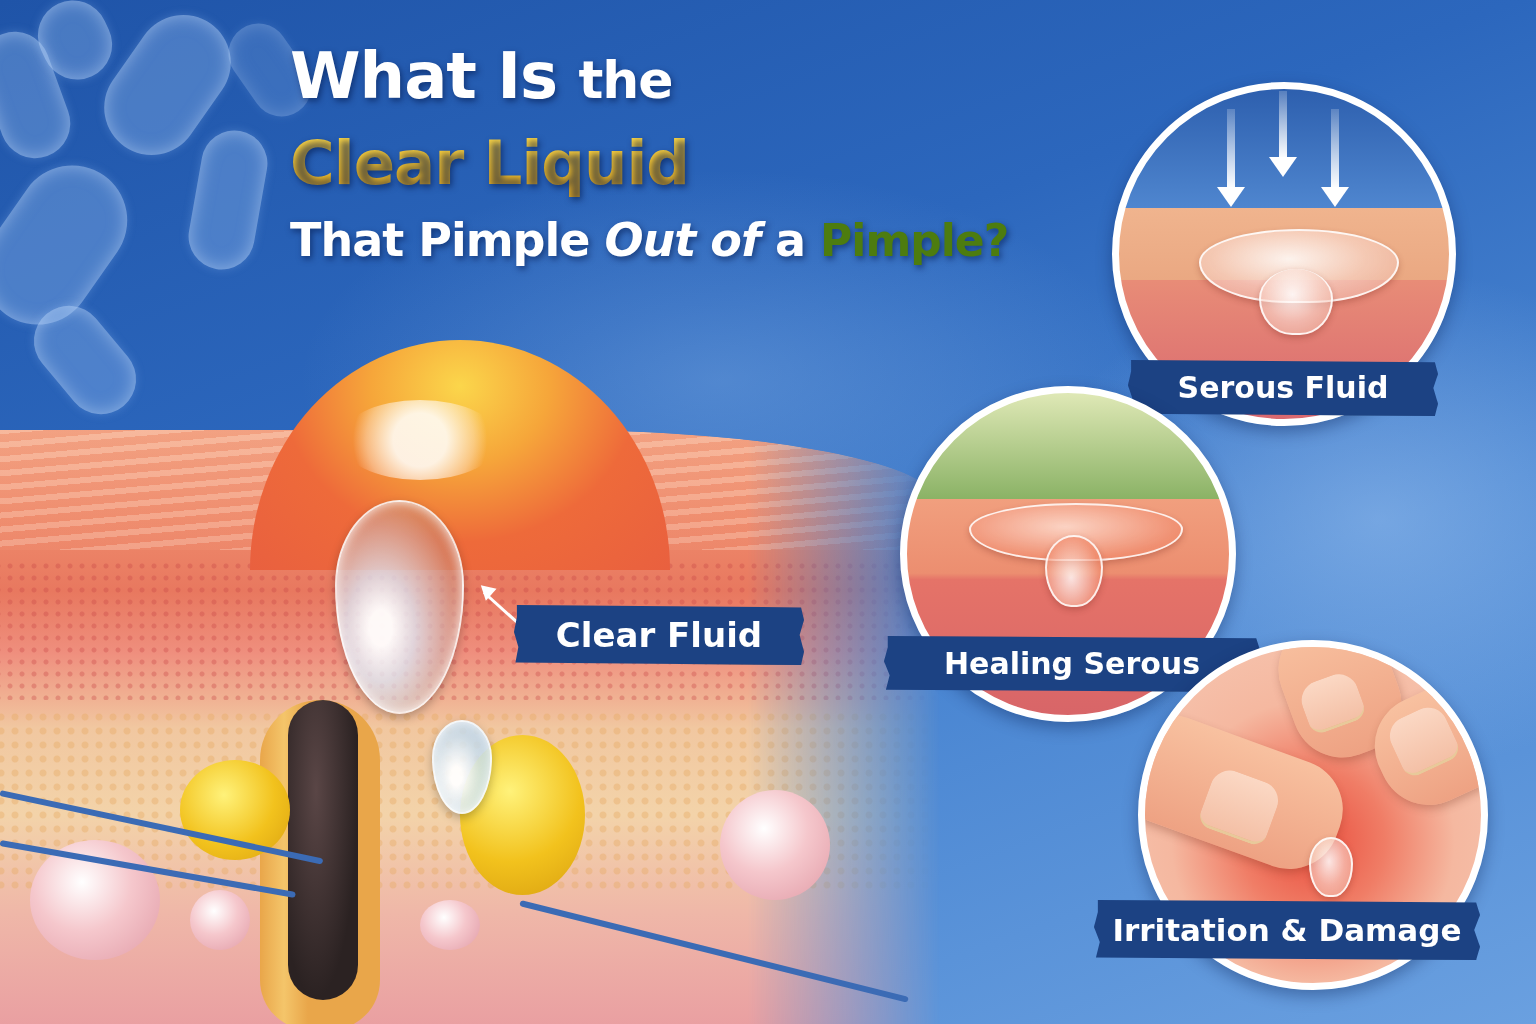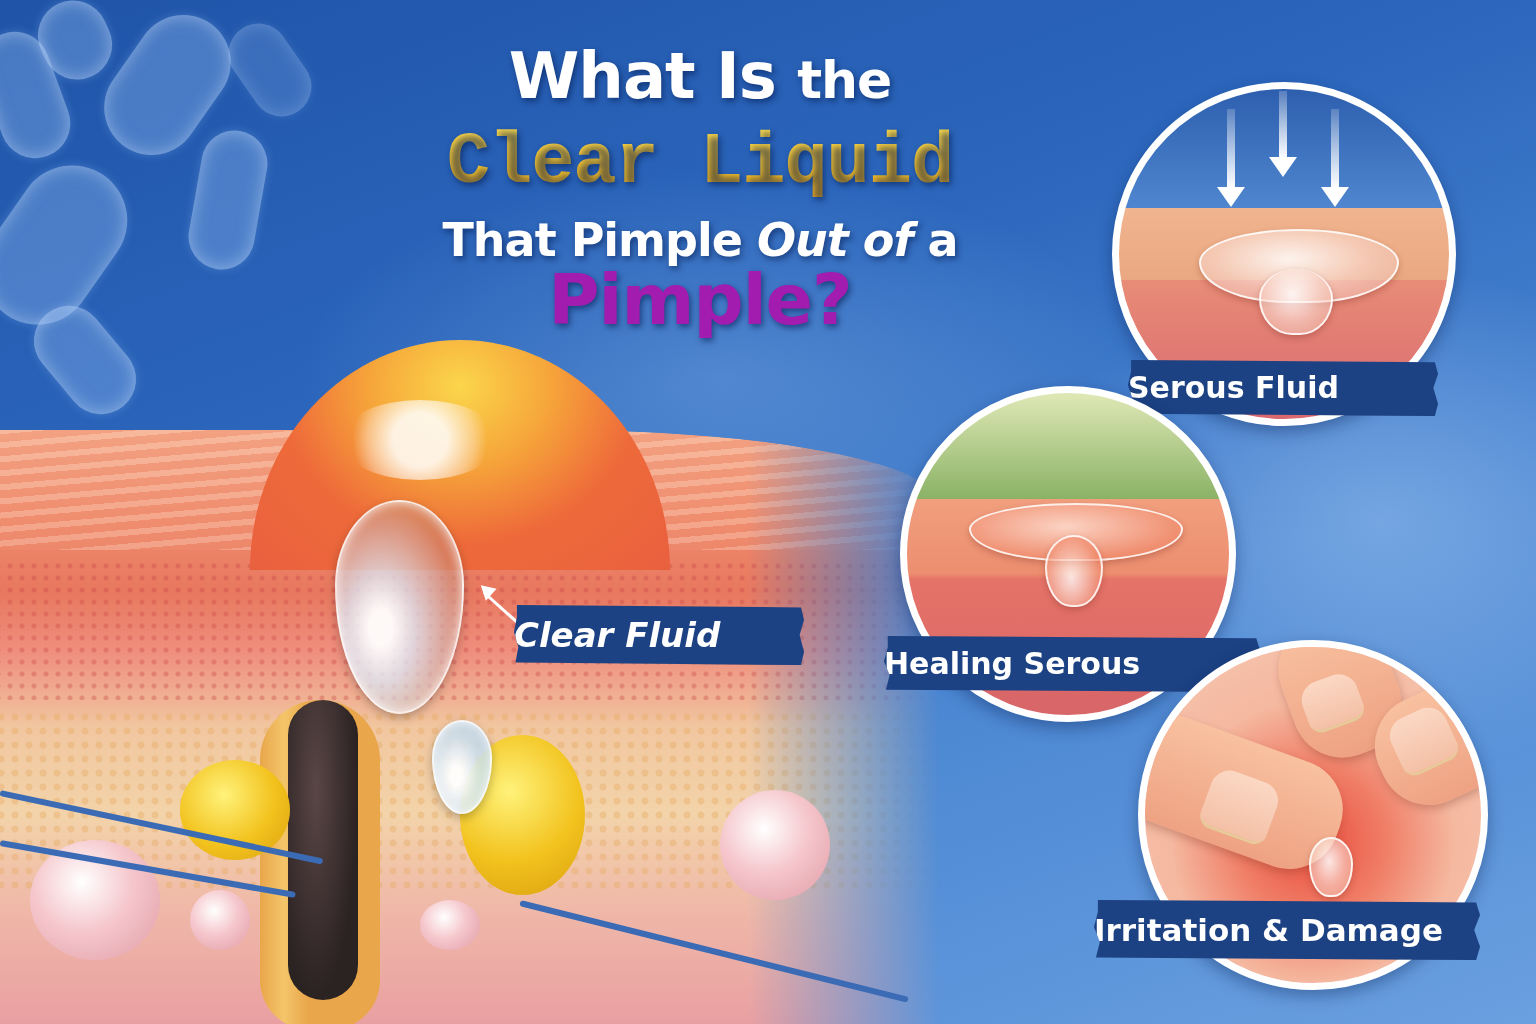--- a/index.html
+++ b/index.html
@@ -16,33 +16,33 @@
   }
   
   .bacterium {
     position: absolute; border-radius: 60px;
     background: rgba(150,190,240,0.35);
     box-shadow: inset 0 0 18px rgba(210,230,255,0.5), 0 0 10px rgba(160,200,250,0.25);
   }
 
   
   .title {
-    position: absolute; left: 290px; top: 40px; width: 820px; text-align: center;
+    position: absolute; left: 290px; top: 40px; width: 820px; 
     font-family: "DejaVu Sans", sans-serif; font-weight: bold;
     text-shadow: 2px 3px 6px rgba(0,20,70,0.55);
     letter-spacing: -1px;
   }
   .title .l1 { font-size: 64px; color: #ffffff; line-height: 72px; }
   .title .l1 .small { font-size: 52px; }
-  .title .l2 { font-size: 72px; color: #f8c62c; line-height: 94px;
+  .title .l2 { font-size: 61px; color: #f8c62c; line-height: 94px;
     background: linear-gradient(180deg, #fde35a 0%, #f6c12a 60%, #eba71a 100%);
-    -webkit-background-clip: text; background-clip: text; color: transparent; font-family: Liberation Mono, monospace; }
+    -webkit-background-clip: text; background-clip: text; color: transparent; }
   .title .l3 { font-size: 46px; color: #ffffff; line-height: 60px; }
   .title .l3 .it { font-style: italic; }
-  .title .l3 .yellow { color: #a21caf; font-size: 70px; }
+  .title .l3 .yellow { color: #4d7c0f; font-size: 44px; }
 
   
   .skin {
     position: absolute; left: -20px; top: 430px; width: 960px; height: 620px;
     border-radius: 0 40% 0 0 / 0 12% 0 0;
     overflow: hidden;
     background: linear-gradient(180deg, #f3a585 0%, #ef8b6c 14%, #e8785f 26%, #ef8f7e 36%, #f1c7a0 48%, #f3d3a9 62%, #efb7a8 78%, #e89aa0 100%);
     -webkit-mask-image: linear-gradient(90deg, #000 80%, transparent 100%);
             mask-image: linear-gradient(90deg, #000 80%, transparent 100%);
   }
@@ -89,26 +89,26 @@
     box-shadow: inset 0 0 12px rgba(255,255,255,0.9), 0 4px 10px rgba(0,0,0,0.25);
     border: 2px solid rgba(255,255,255,0.8);
   }
   .drop.small {
     background: radial-gradient(ellipse at 40% 60%, rgba(255,255,255,0.95) 0 12%, rgba(200,225,245,0.8) 50%, rgba(150,190,225,0.8) 100%);
   }
 
   
   .banner {
     position: absolute; background: #1c4283; color: #ffffff;
-    font-family: "DejaVu Sans", sans-serif; font-weight: bold; 
+    font-family: "DejaVu Sans", sans-serif; font-weight: bold; text-align: center;
     box-shadow: 0 3px 6px rgba(0,0,0,0.3);
     clip-path: polygon(1% 0, 99% 4%, 100% 25%, 98.5% 50%, 100% 78%, 99% 100%, 0.5% 96%, 1.5% 70%, 0 45%, 1% 20%);
     white-space: nowrap;
   }
-  .clear-fluid-label { left: 514px; top: 605px; width: 290px; height: 60px; line-height: 60px; font-size: 34px; font-style: italic; }
+  .clear-fluid-label { left: 514px; top: 605px; width: 290px; height: 60px; line-height: 60px; font-size: 34px; }
   .arrow-line {
     position: absolute; left: 484px; top: 591px; width: 44px; height: 3px; background: #ffffff;
     transform: rotate(42deg); transform-origin: left center;
   }
   .arrow-head {
     position: absolute; left: 478px; top: 583px; width: 0; height: 0;
     border-left: 8px solid transparent; border-right: 8px solid transparent; border-bottom: 14px solid #ffffff;
     transform: rotate(-48deg);
   }
 

